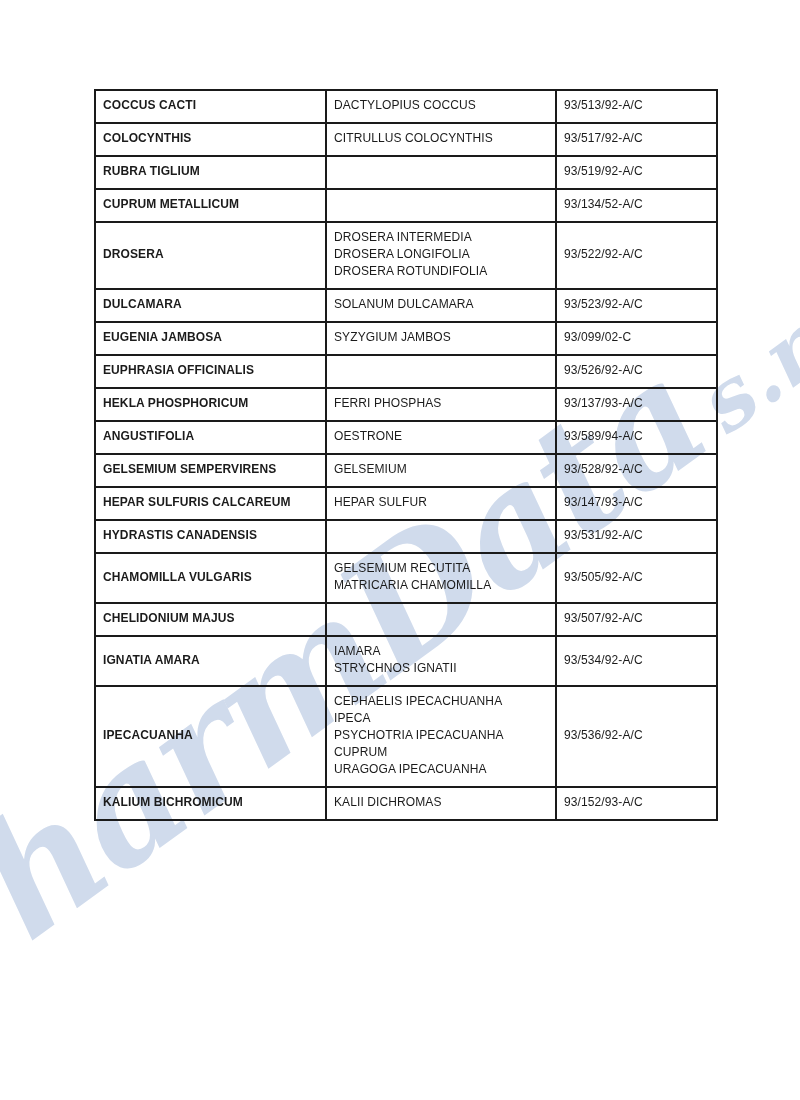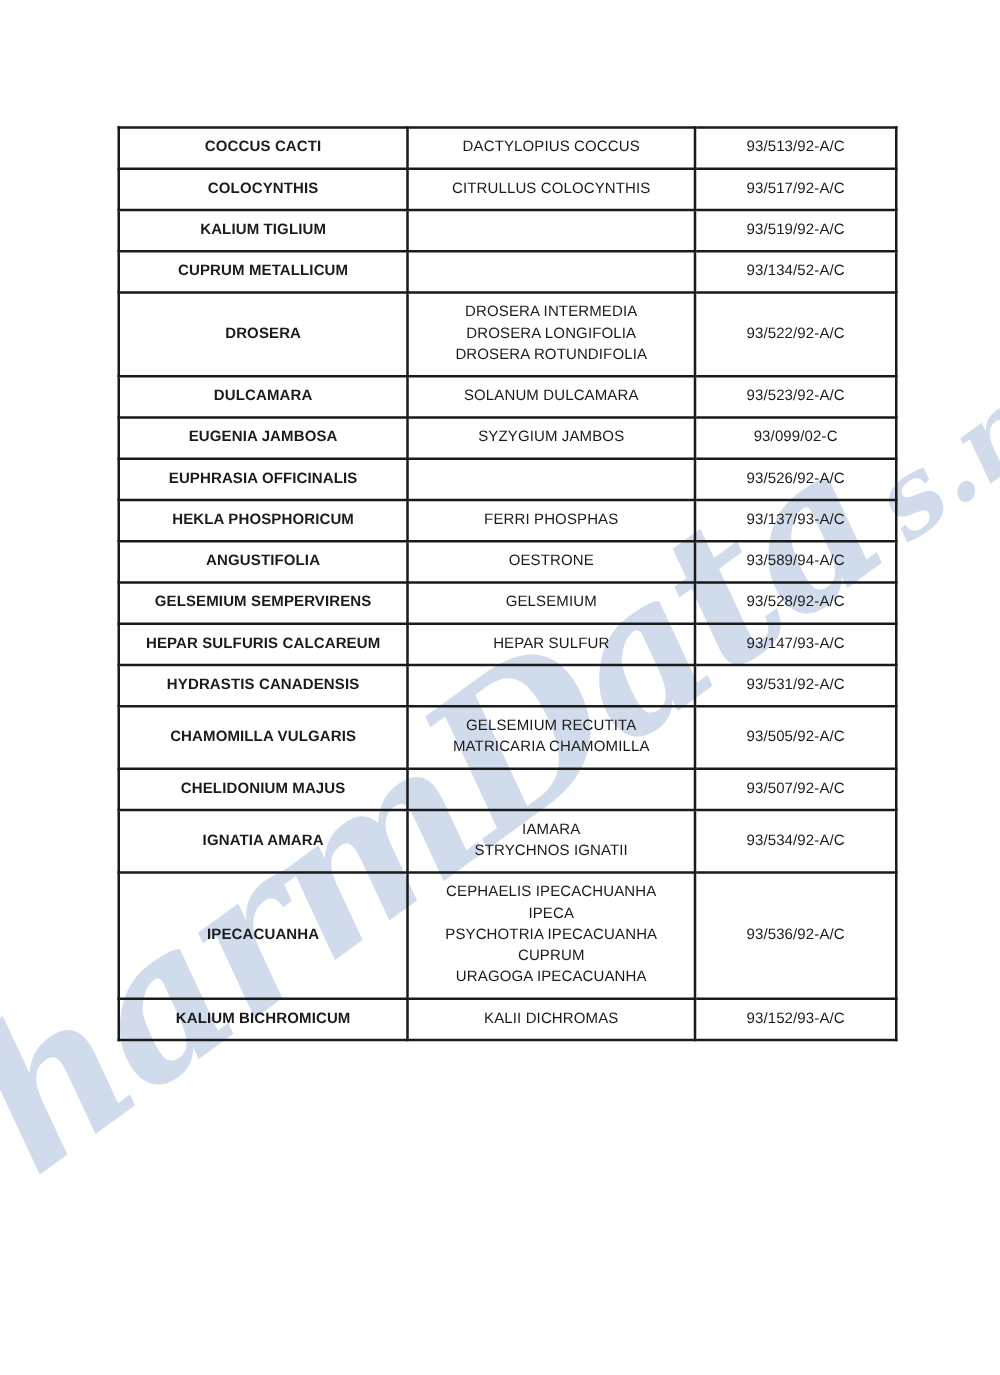--- a/index.html
+++ b/index.html
@@ -35,27 +35,26 @@
   .watermark .wm-suffix {
     font-size: 84px;
     letter-spacing: 0;
     margin-left: 14px;
   }
 
   
   .doc-table {
     position: absolute;
     left: 94px;
-    top: 101px;
+    top: 89px;
     width: 622px;
     border-collapse: collapse;
     table-layout: fixed;
     z-index: 2;
     background: transparent;
-    text-align: center;
   }
   .doc-table td {
     border: 2px solid #1a1a1a;
     vertical-align: middle;
     padding: 6px 7px 8px 7px;
     font-size: 12px;
     line-height: 17px;
     letter-spacing: 0.1px;
     background: transparent;
     overflow: hidden;
@@ -89,21 +88,21 @@
 
   <tr>
     <td class="c-name">COLOCYNTHIS</td>
     <td class="c-syn">
           <div class="syn-line">CITRULLUS COLOCYNTHIS</div>
         </td>
     <td class="c-code">93/517/92-A/C</td>
   </tr>
 
   <tr>
-    <td class="c-name">KALIUM TIGLIUM</td>
+    <td class="c-name">RUBRA TIGLIUM</td>
     <td class="c-syn"></td>
     <td class="c-code">93/519/92-A/C</td>
   </tr>
 
   <tr>
     <td class="c-name">CUPRUM METALLICUM</td>
     <td class="c-syn"></td>
     <td class="c-code">93/134/52-A/C</td>
   </tr>
 

